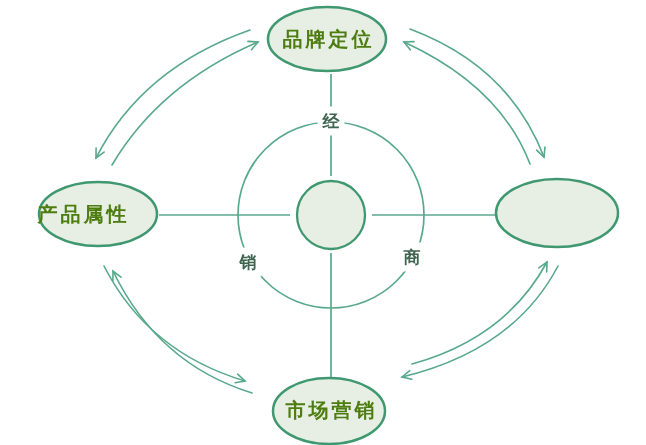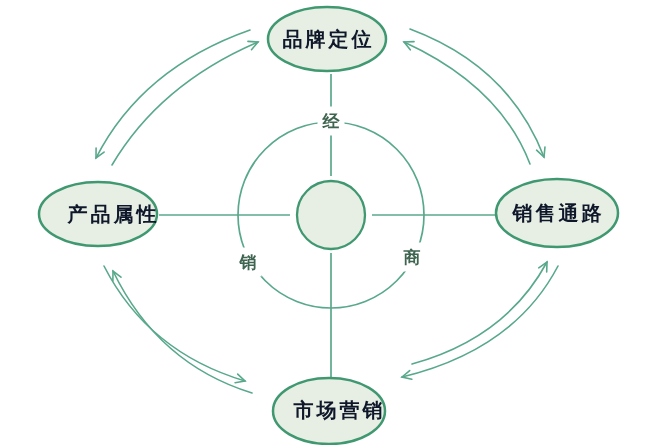--- a/index.html
+++ b/index.html
@@ -8,21 +8,21 @@
     width:646px;height:445px;
     background:#ffffff;
     overflow:hidden;
     font-family:"DejaVu Sans","Liberation Sans",sans-serif;
   }
   .stage svg{position:absolute;left:0;top:0;}
   .lbl{
     position:absolute;
     transform:translate(-50%,-50%);
     font-weight:bold;
-    color:#0f172a;
+    color:#4d7c0f;
     white-space:nowrap;
     z-index:2;
     text-align:center;
   }
   .node-lbl{font-size:20px;letter-spacing:3px;padding-left:3px;}
   .center-lbl{font-size:20px;letter-spacing:4px;padding-left:4px;}
   .ring-lbl{
     font-size:17px;
     background:#ffffff;
     padding:3px 5px;
@@ -69,25 +69,24 @@
       <ellipse cx="327" cy="39" rx="59" ry="32"></ellipse>
       <ellipse cx="98" cy="214" rx="59" ry="32"></ellipse>
       <ellipse cx="557" cy="213" rx="61" ry="34"></ellipse>
       <ellipse cx="329" cy="411" rx="56" ry="33"></ellipse>
       <circle cx="331" cy="215" r="34" stroke-width="2.3"></circle>
     </g>
   </svg>
 
   <div class="lbl node-lbl" style="left:327px;top:39px;">品牌定位</div>
 
-  <div class="lbl node-lbl" style="left:112px;top:214px;">产品属性</div>
+  <div class="lbl node-lbl" style="left:82px;top:214px;">产品属性</div>
 
-  <div class="lbl node-lbl" style="left:557px;top:213px;">销售通路</div>
 
-  <div class="lbl node-lbl" style="left:338px;top:410px;text-align:center;">市场营销</div>
+  <div class="lbl node-lbl" style="left:330px;top:410px;text-align:center;">市场营销</div>
 
 
   <div class="lbl ring-lbl" style="left:331px;top:121px;">经</div>
 
   <div class="lbl ring-lbl" style="left:248px;top:262px;">销</div>
 
   <div class="lbl ring-lbl" style="left:412px;top:257px;">商</div>
 
 </div>
 

